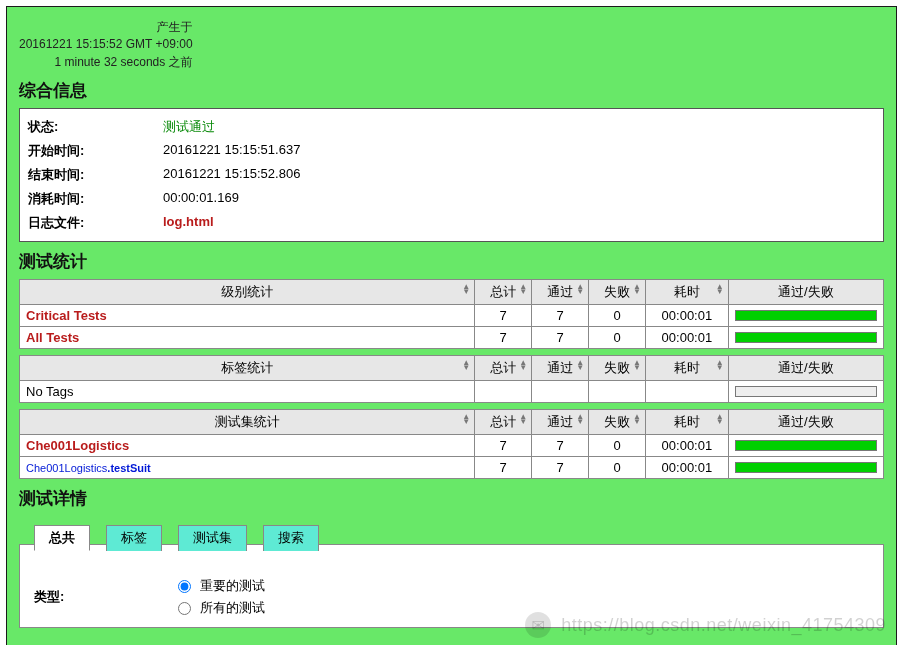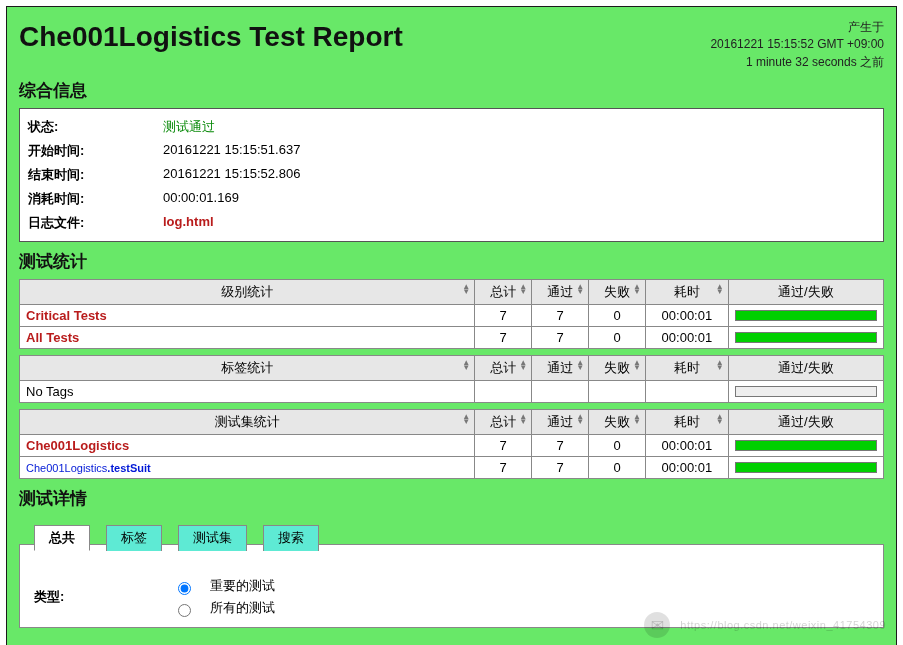--- a/index.html
+++ b/index.html
@@ -100,45 +100,44 @@
     font-size: 13px;
     cursor: pointer;
     position:relative;
     top:-19px;
   }
   .tabs .tab.active { background:#fff; font-weight:bold; border-bottom:1px solid #fff;}
   .tabpane { padding: 6px 14px 2px 14px; }
   .tprow { display:flex; align-items:center; gap:4px; }
   .tplabel { width:135px; font-weight:bold; }
   .radios { display:flex; flex-direction:column; gap:4px; }
-  .radios label { display:flex; align-items:flex-end; gap:16px; font-weight:normal;}
+  .radios label { display:flex; align-items:flex-start; gap:6px; font-weight:normal;}
 
   .watermark {
     position:absolute;
     right: 10px; bottom: 8px;
     color: rgba(0,0,0,0.18);
     display:flex; align-items:center; gap:10px;
     font-size: 22px;
     pointer-events:none;
   }
-  .watermark .wm-url { font-size: 11px; letter-spacing:0.5px;}
+  .watermark .wm-url { font-size: 18px; letter-spacing:0.5px;}
   .wechat {
     width:26px; height:26px; border-radius:50%;
     background: rgba(0,0,0,0.12);
     display:flex; align-items:center; justify-content:center;
     font-size:16px;
   }
 </style>
 </head>
 <body>
 
 <div class="report">
 
   <div class="hdr">
-    <h1 class="title">Che001Logistics Test Report</h1>
     <div class="gen">
       <div>产生于</div>
       <div>20161221 15:15:52 GMT +09:00</div>
       <div>1 minute 32 seconds 之前</div>
     </div>
   </div>
 
   <h2 class="sec">综合信息</h2>
   <div class="summary">
     <div class="row">

